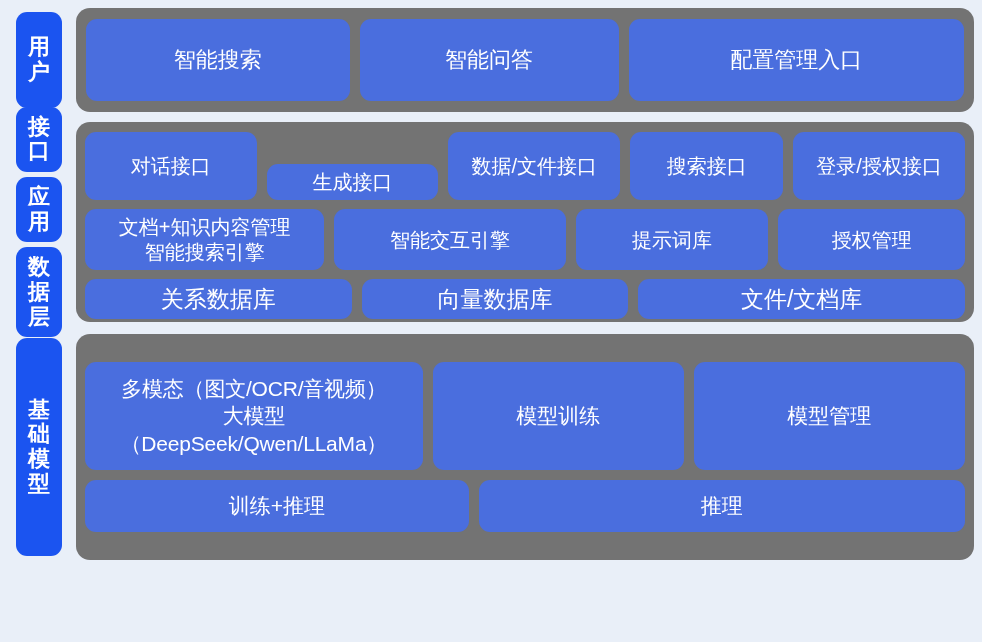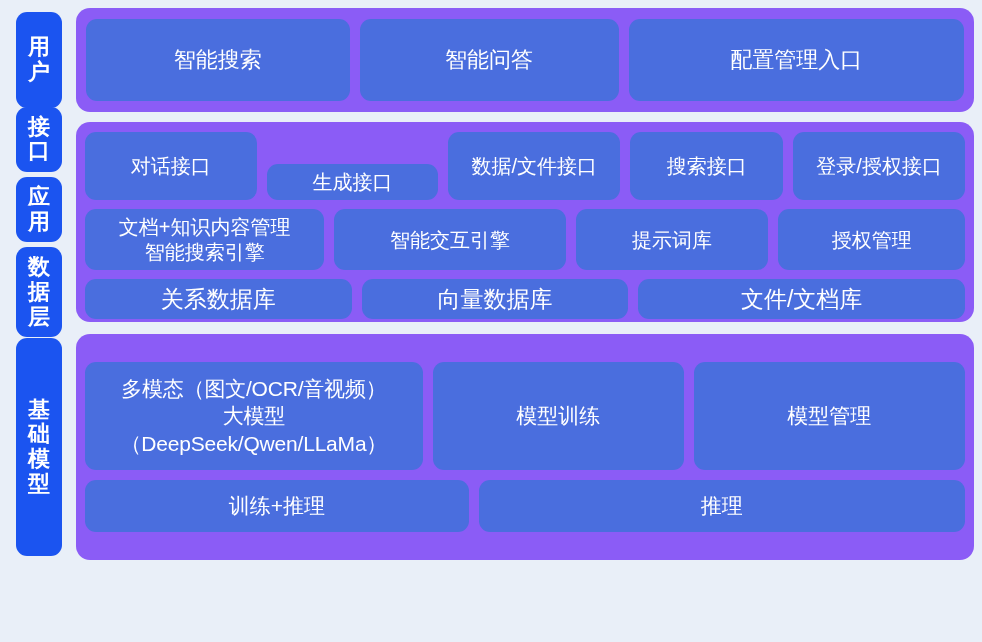--- a/index.html
+++ b/index.html
@@ -59,21 +59,21 @@
     justify-content: center;
     text-align: center;
     box-sizing: border-box;
     padding: 8px 2px;
     word-break: break-all;
     flex: 1 1 auto;
   }
 
   .panel {
     flex: 1 1 auto;
-    background: #8b5cf6;
+    background: #737373;
     border-radius: 14px;
     box-sizing: border-box;
     padding: 9px;
     display: flex;
     flex-direction: column;
     gap: 9px;
     margin-left: -2px;
   }
 
   .row {

